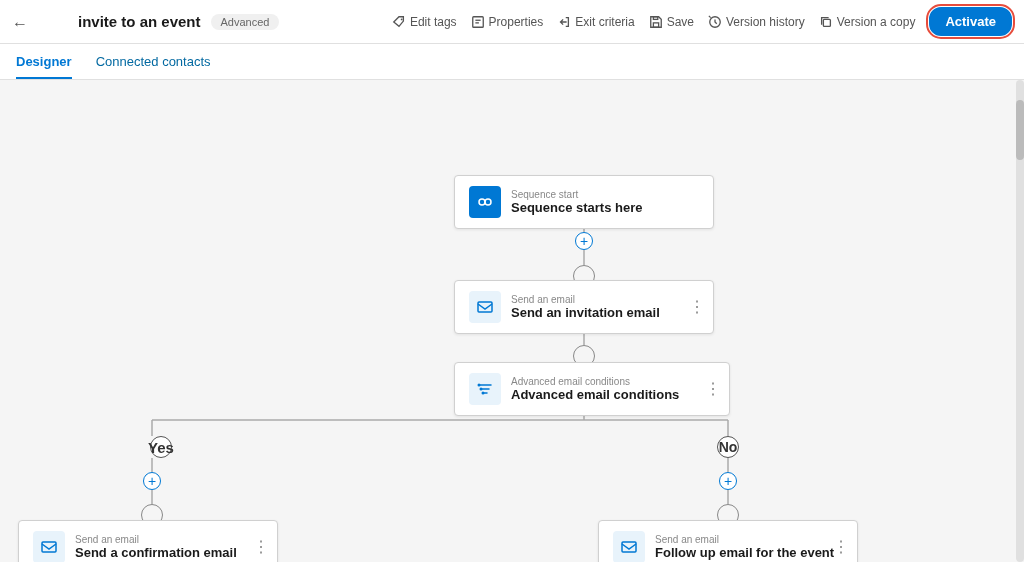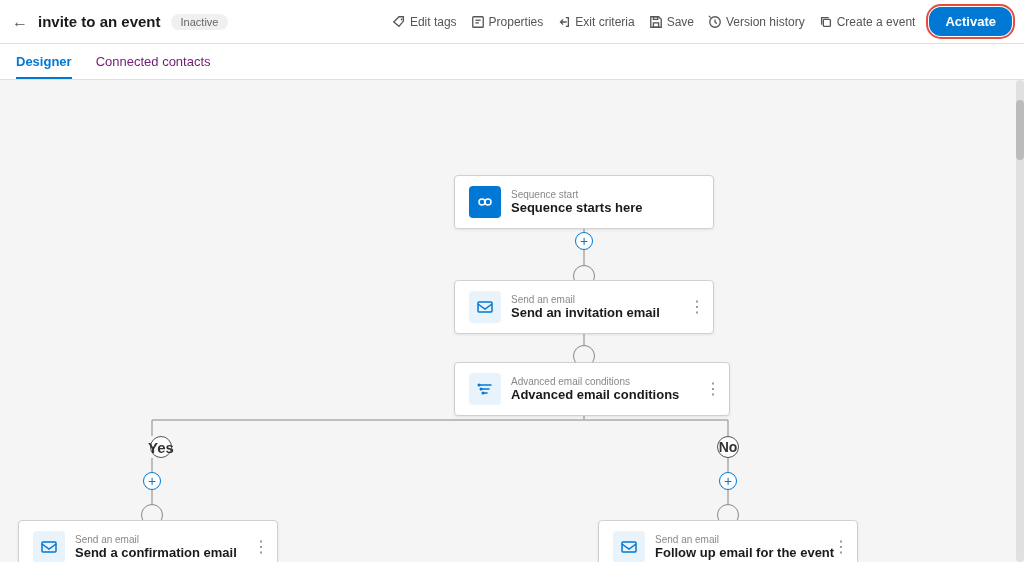--- a/index.html
+++ b/index.html
@@ -5,21 +5,21 @@
     * { box-sizing: border-box; margin: 0; padding: 0; }
     body { font-family: 'Segoe UI', sans-serif; background: #f5f5f5; font-size: 13px; color: #333; overflow: hidden; }
 
     
     .header {
       display: flex; align-items: center; height: 44px;
       background: #fff; border-bottom: 1px solid #e0e0e0;
       padding: 0 12px; gap: 10px;
     }
     .header-back { font-size: 16px; cursor: pointer; color: #555; }
-    .header-title { font-size: 15px; font-weight: 600; color: #1a1a1a; }
+    .header-title { font-size: 15px; font-weight: 600; color: #1a1a1a; margin-left: 40px; }
     .header-badge {
       background: #f0f0f0; color: #666; border-radius: 12px;
       padding: 2px 10px; font-size: 11px;
     }
     .header-spacer { flex: 1; }
     .header-actions { display: flex; align-items: center; gap: 14px; }
     .header-action {
       display: flex; align-items: center; gap: 4px;
       font-size: 12px; color: #555; cursor: pointer; white-space: nowrap; justify-content: center;
     }
@@ -29,21 +29,21 @@
       border-radius: 12px; padding: 5px 14px; font-size: 13px;
       font-weight: 600; cursor: pointer; outline: 2px solid #e74c3c; outline-offset: 1px;
     }
 
     
     .nav-tabs {
       display: flex; background: #fff; border-bottom: 1px solid #e0e0e0;
       padding: 0 16px; height: 36px; align-items: flex-end; gap: 24px;
     }
     .nav-tab {
-      font-size: 13px; color: #701a75; cursor: pointer;
+      font-size: 13px; color: #0369a1; cursor: pointer;
       padding-bottom: 8px; border-bottom: 2px solid transparent;
     }
     .nav-tab.active { color: #0078d4; border-bottom: 2px solid #0078d4; font-weight: 600; margin-top: 23px; }
 
     
     .canvas {
       width: 100%; height: calc(562px - 44px - 36px);
       background: #f5f5f5; position: relative; overflow: hidden;
     }
 
@@ -90,21 +90,21 @@
       position: absolute; top: 0; left: 0; width: 100%; height: 100%;
       pointer-events: none;
     }
   </style>
 </head>
 <body>
 
 <div class="header">
   <span class="header-back">←</span>
   <span class="header-title">invite to an event</span>
-  <span class="header-badge">Inactive</span>
+  <span class="header-badge">Advanced</span>
   <div class="header-spacer"></div>
   <div class="header-actions">
     <div class="header-action">
       <svg viewBox="0 0 16 16" fill="none" stroke="currentColor" stroke-width="1.5">
           <path d="M2 8L8 2h5v5L8 13 2 8z"></path>
           <circle cx="11" cy="5" r="1" fill="currentColor" stroke="none"></circle>
         </svg>
       <span>Edit tags</span>
     </div>
     <div class="header-action">
@@ -135,21 +135,21 @@
           <path d="M8 5v3l2 2"></path>
           <path d="M3 3L1 1"></path>
         </svg>
       <span>Version history</span>
     </div>
     <div class="header-action">
       <svg viewBox="0 0 16 16" fill="none" stroke="currentColor" stroke-width="1.5">
           <rect x="5" y="5" width="8" height="8" rx="1"></rect>
           <path d="M3 11V3h8"></path>
         </svg>
-      <span>Create a event</span>
+      <span>Version a copy</span>
     </div>
     <button class="btn-activate">Activate</button>
   </div>
 </div>
 
 <div class="nav-tabs">
   <div class="nav-tab active">
     <span>Designer</span>
   </div>
   <div class="nav-tab">

